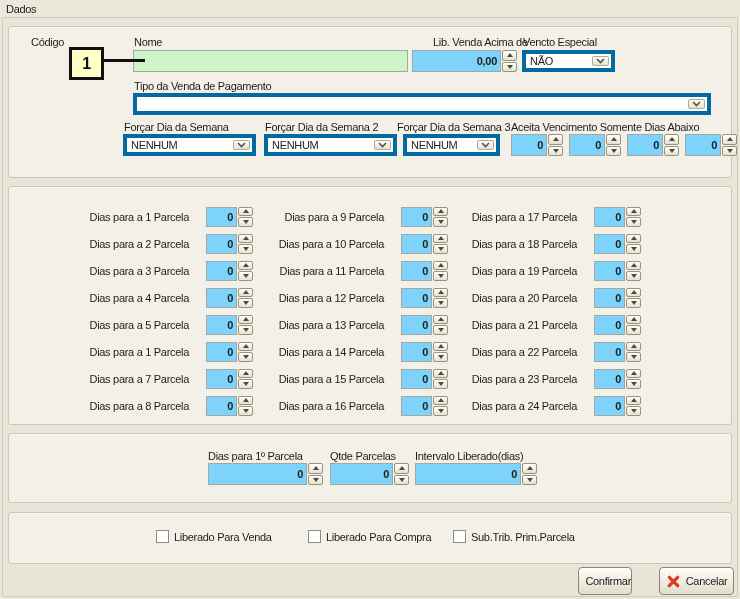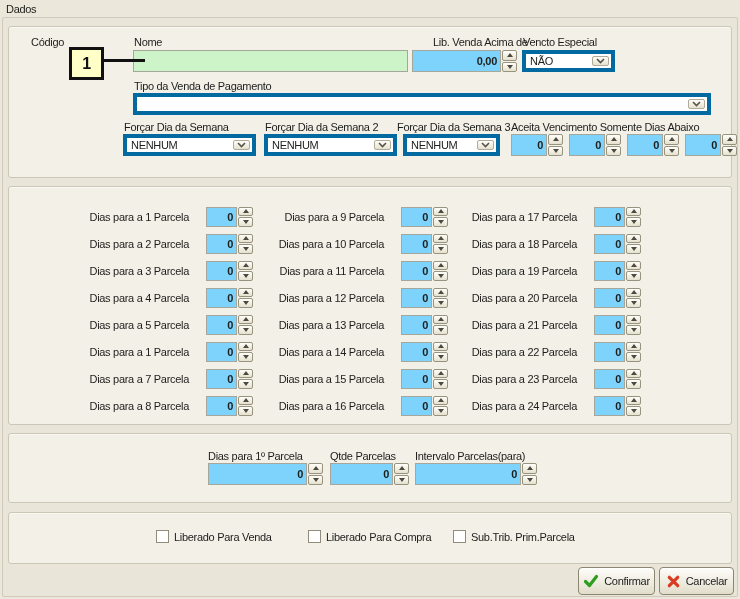--- a/index.html
+++ b/index.html
@@ -580,21 +580,21 @@
       <span class="spin">
         <span class="sb">
             <span class="arr-up"></span>
           </span>
         <span class="sb">
             <span class="arr-dn"></span>
           </span>
       </span>
     </div>
 
-    <div class="lbl" style="left:406px; top:16px;">Intervalo Parcelas(para)</div>
+    <div class="lbl" style="left:406px; top:16px;">Intervalo Liberado(dias)</div>
     <div class="spinfield tot-field" style="left:406px; width:122px;">
       <span class="val">0</span>
       <span class="spin">
         <span class="sb">
             <span class="arr-up"></span>
           </span>
         <span class="sb">
             <span class="arr-dn"></span>
           </span>
       </span>
@@ -609,21 +609,21 @@
     <div class="cb-item" style="left:299px;">
       <span class="cb-box"></span>
       <span class="cb-lbl">Liberado Para Compra</span>
     </div>
     <div class="cb-item" style="left:444px;justify-content:flex-end;">
       <span class="cb-box"></span>
       <span class="cb-lbl">Sub.Trib. Prim.Parcela</span>
     </div>
   </div>
 
-  <div class="btn" style="left:578px; width:77px;">
+  <div class="btn" style="left:578px; width:54px;">
     <svg width="16" height="16" viewBox="0 0 16 16">
       <path d="M2.5 8.5 L6.5 12.5 L13.5 3.5" fill="none" stroke="#2f9e1f" stroke-width="3.2" stroke-linecap="round" stroke-linejoin="round"></path>
     </svg>
     <span>Confirmar</span>
   </div>
   <div class="btn" style="left:659px; width:75px;">
     <svg width="15" height="15" viewBox="0 0 16 16">
       <path d="M3.5 3.5 L12.5 12.5 M12.5 3.5 L3.5 12.5" fill="none" stroke="#dc3a20" stroke-width="3.4" stroke-linecap="round"></path>
     </svg>
     <span>Cancelar</span>

